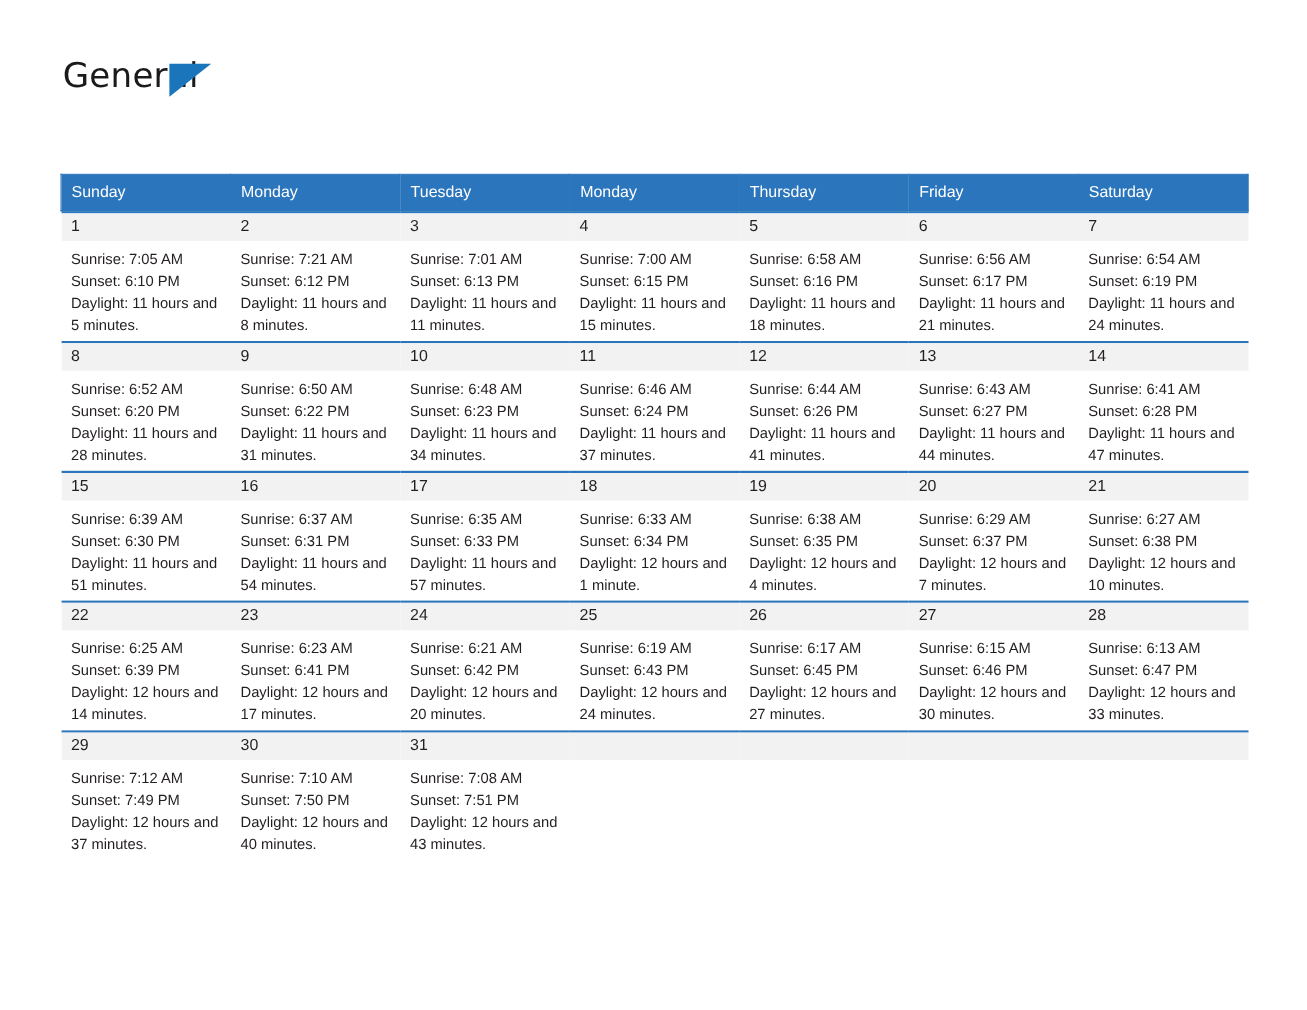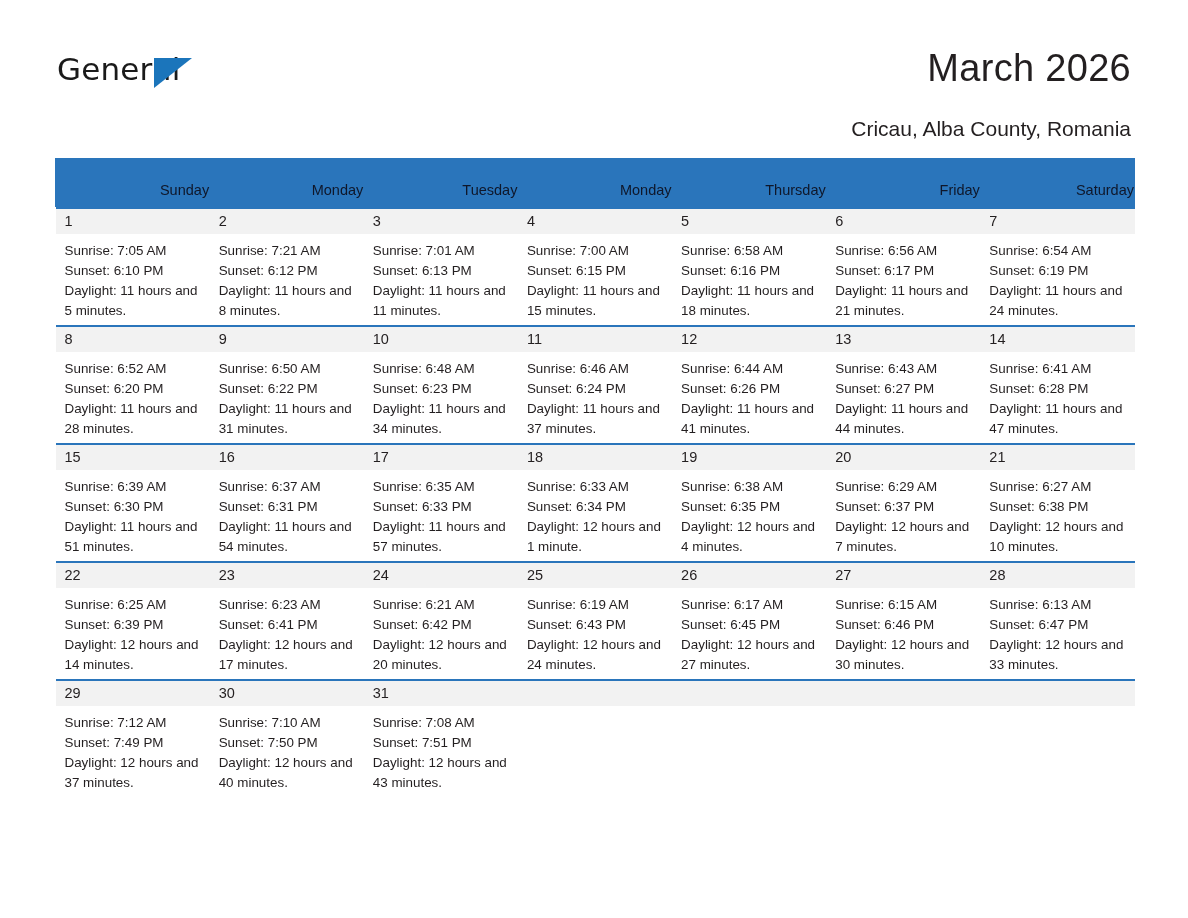--- a/index.html
+++ b/index.html
@@ -85,25 +85,25 @@
   .calendar {
     position: absolute;
     left: 55px;
     top: 158px;
     width: 1080px;
     border-collapse: collapse;
     table-layout: fixed;
   }
   .calendar th {
     background: #2a75bb;
-    color: #0f172a;
+    color: #ffffff;
     font-size: 14.5px;
     font-weight: 400;
-    text-align: right;
-    padding: 22px 0 7px 9px;
+    text-align: left;
+    padding: 7px 0 7px 9px;
     height: 18px;
     border: 1px solid #2a75bb;
   }
   .calendar td {
     vertical-align: top;
     width: 154.3px;
     height: 118px;
     padding: 0;
     border: none;
     background: #ffffff;
@@ -145,22 +145,20 @@
 </head>
 <body>
 
 <div class="page">
 
   <div class="header">
     <div class="logo">
       <div class="logo-general">General</div>
       <div class="logo-triangle"></div>
     </div>
-    <div class="title">March 2026</div>
-    <div class="subtitle">Cricau, Alba County, Romania</div>
   </div>
 
   <table class="calendar">
     <thead>
       <tr>
         <th>Sunday</th>
         <th>Monday</th>
         <th>Tuesday</th>
         <th>Monday</th>
         <th>Thursday</th>

